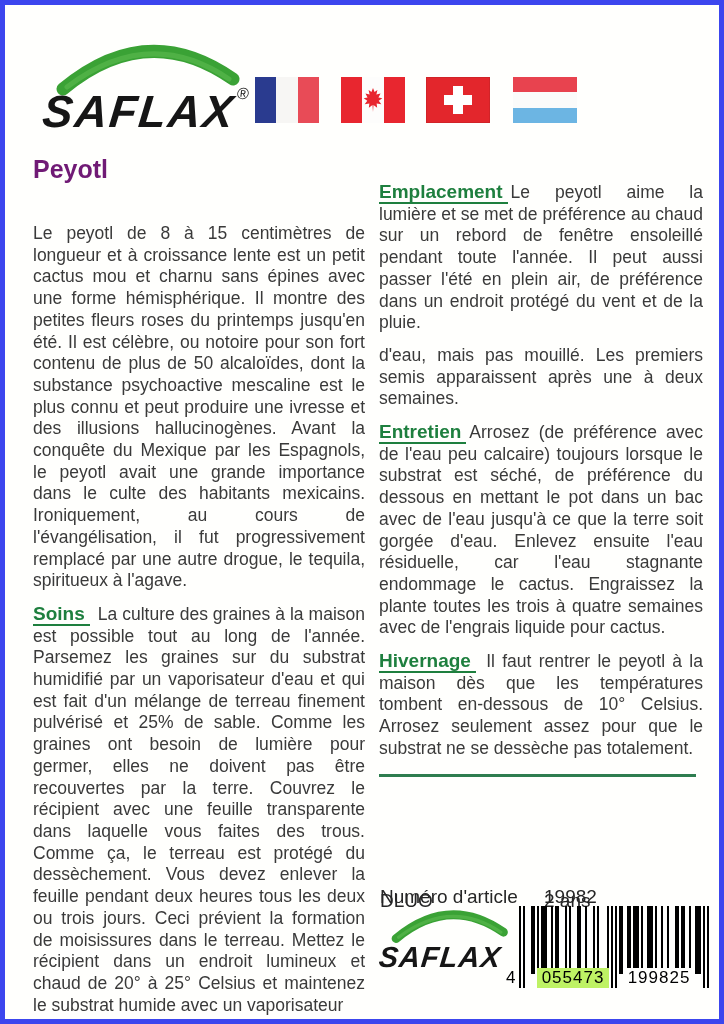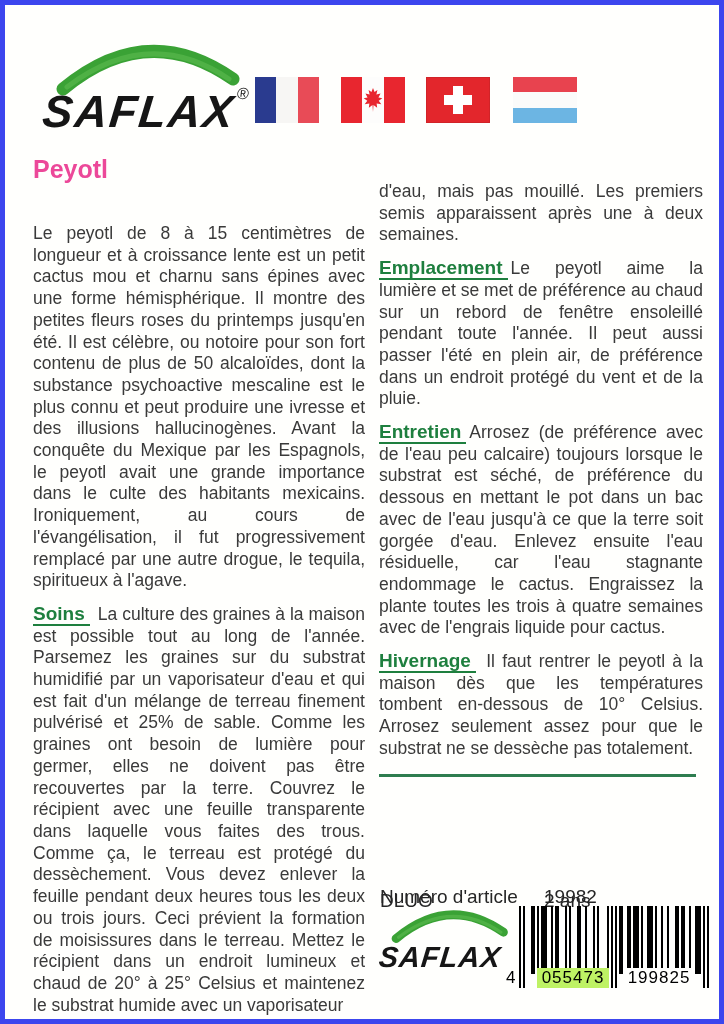--- a/index.html
+++ b/index.html
@@ -31,21 +31,21 @@
   .ch-cross-h{position:absolute;left:18px;top:18px;width:28px;height:10px;background:#fff;}
   .ca-leaf{position:absolute;left:19px;top:7px;width:26px;height:32px;}
   .header-title{
     position:absolute;top:24px;right:26px;font-size:21px;color:#41596b;letter-spacing:.3px;
   }
   
   .col{position:absolute;font-size:17.5px;line-height:21.7px;text-align:justify;}
   .col-left{left:28px;top:150px;width:332px;}
   .col-right{left:374px;top:176px;width:324px;}
   .plant-title{
-    font-size:25px;font-weight:bold;color:#ec4899;text-align:left;margin:0 0 40px 0;line-height:28px;
+    font-size:25px;font-weight:bold;color:#701a75;text-align:left;margin:0 0 40px 0;line-height:28px;
   }
   .botanical{
     font-size:27px;color:#23854a;text-align:right;margin:0 0 8px 0;line-height:30px;white-space:nowrap;
   }
   .col p{margin:0 0 11px 0;}
   .sec-head{
     font-weight:bold;color:#1e7f3e;font-size:19px;
     border-bottom:2.5px solid #1e7f3e;padding-right:5px;margin-right:3px;
   }
   
@@ -110,22 +110,22 @@
   </div>
 
 
   <div class="col col-left">
     <h1 class="plant-title">Peyotl</h1>
     <p>Le peyotl de 8 à 15 centimètres de longueur et à croissance lente est un petit cactus mou et charnu sans épines avec une forme hémisphérique. Il montre des petites fleurs roses du printemps jusqu'en été. Il est célèbre, ou notoire pour son fort contenu de plus de 50 alcaloïdes, dont la substance psychoactive mescaline est le plus connu et peut produire une ivresse et des illusions hallucinogènes. Avant la conquête du Mexique par les Espagnols, le peyotl avait une grande importance dans le culte des habitants mexicains. Ironiquement, au cours de l'évangélisation, il fut progressivement remplacé par une autre drogue, le tequila, spiritueux à l'agave.</p>
     <p><span class="sec-head">Soins</span> <span>La culture des graines à la maison est possible tout au long de l'année. Parsemez les graines sur du substrat humidifié par un vaporisateur d'eau et qui est fait d'un mélange de terreau finement pulvérisé et 25% de sable. Comme les graines ont besoin de lumière pour germer, elles ne doivent pas être recouvertes par la terre. Couvrez le récipient avec une feuille transparente dans laquelle vous faites des trous. Comme ça, le terreau est protégé du dessèchement. Vous devez enlever la feuille pendant deux heures tous les deux ou trois jours. Ceci prévient la formation de moisissures dans le terreau. Mettez le récipient dans un endroit lumineux et chaud de 20° à 25° Celsius et maintenez le substrat humide avec un vaporisateur</span></p>
   </div>
 
   <div class="col col-right">
+    <p><span class="sec-head">Emplacement</span><span>Le peyotl aime la lumière et se met de préférence au chaud sur un rebord de fenêtre ensoleillé pendant toute l'année. Il peut aussi passer l'été en plein air, de préférence dans un endroit protégé du vent et de la pluie.</span></p>
     <p>d'eau, mais pas mouillé. Les premiers semis apparaissent après une à deux semaines.</p>
-    <p><span class="sec-head">Emplacement</span><span>Le peyotl aime la lumière et se met de préférence au chaud sur un rebord de fenêtre ensoleillé pendant toute l'année. Il peut aussi passer l'été en plein air, de préférence dans un endroit protégé du vent et de la pluie.</span></p>
     <p><span class="sec-head">Entretien</span><span>Arrosez (de préférence avec de l'eau peu calcaire) toujours lorsque le substrat est séché, de préférence du dessous en mettant le pot dans un bac avec de l'eau jusqu'à ce que la terre soit gorgée d'eau. Enlevez ensuite l'eau résiduelle, car l'eau stagnante endommage le cactus. Engraissez la plante toutes les trois à quatre semaines avec de l'engrais liquide pour cactus.</span></p>
     <p><span class="sec-head">Hivernage</span> <span>Il faut rentrer le peyotl à la maison dès que les températures tombent en-dessous de 10° Celsius. Arrosez seulement assez pour que le substrat ne se dessèche pas totalement.</span></p>
   </div>
 
   <div class="green-rule"></div>
 
   <div class="foot-label row-dluo">DLUO</div>
   <div class="foot-value row-dluo">2 ans</div>
   <div class="foot-label row-article">Numéro d'article</div>
   <div class="foot-value row-article">19982</div>

